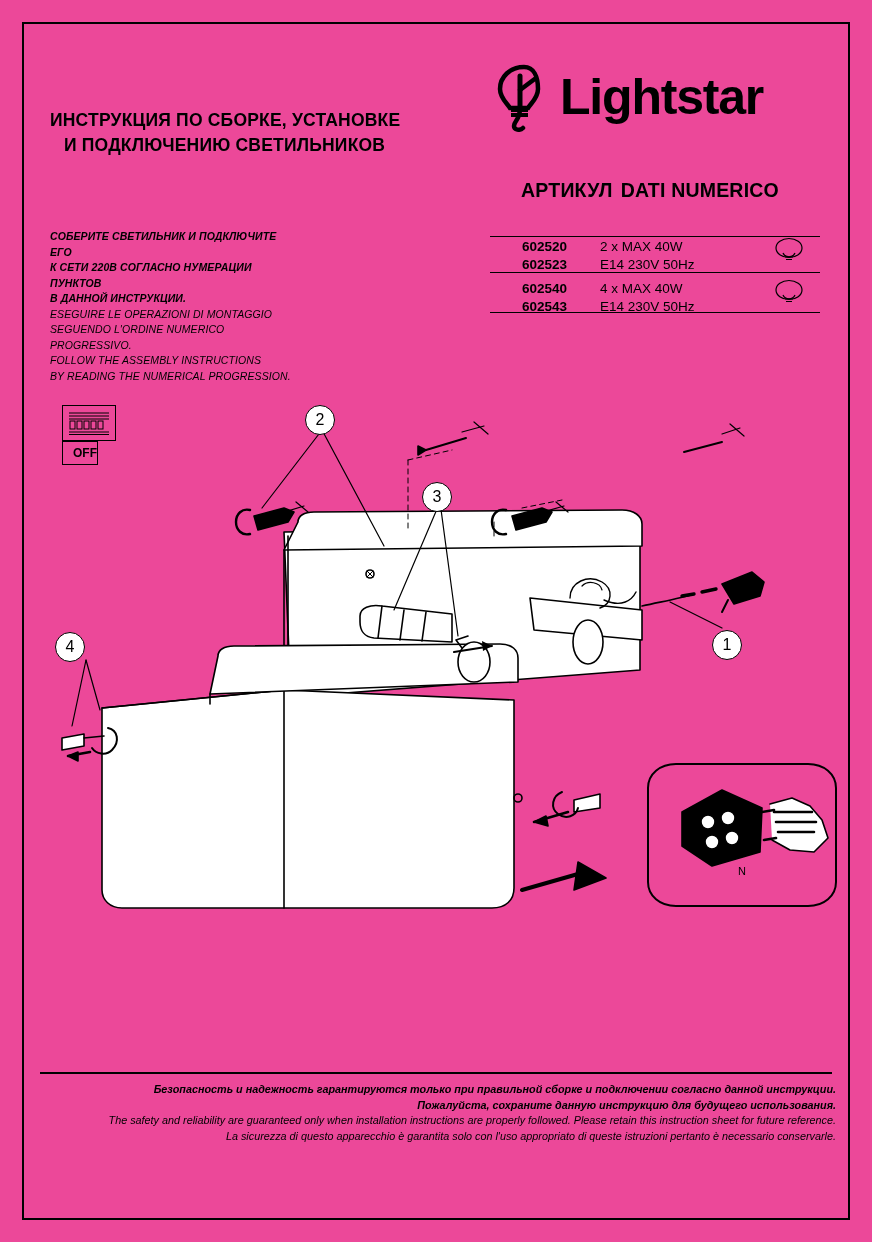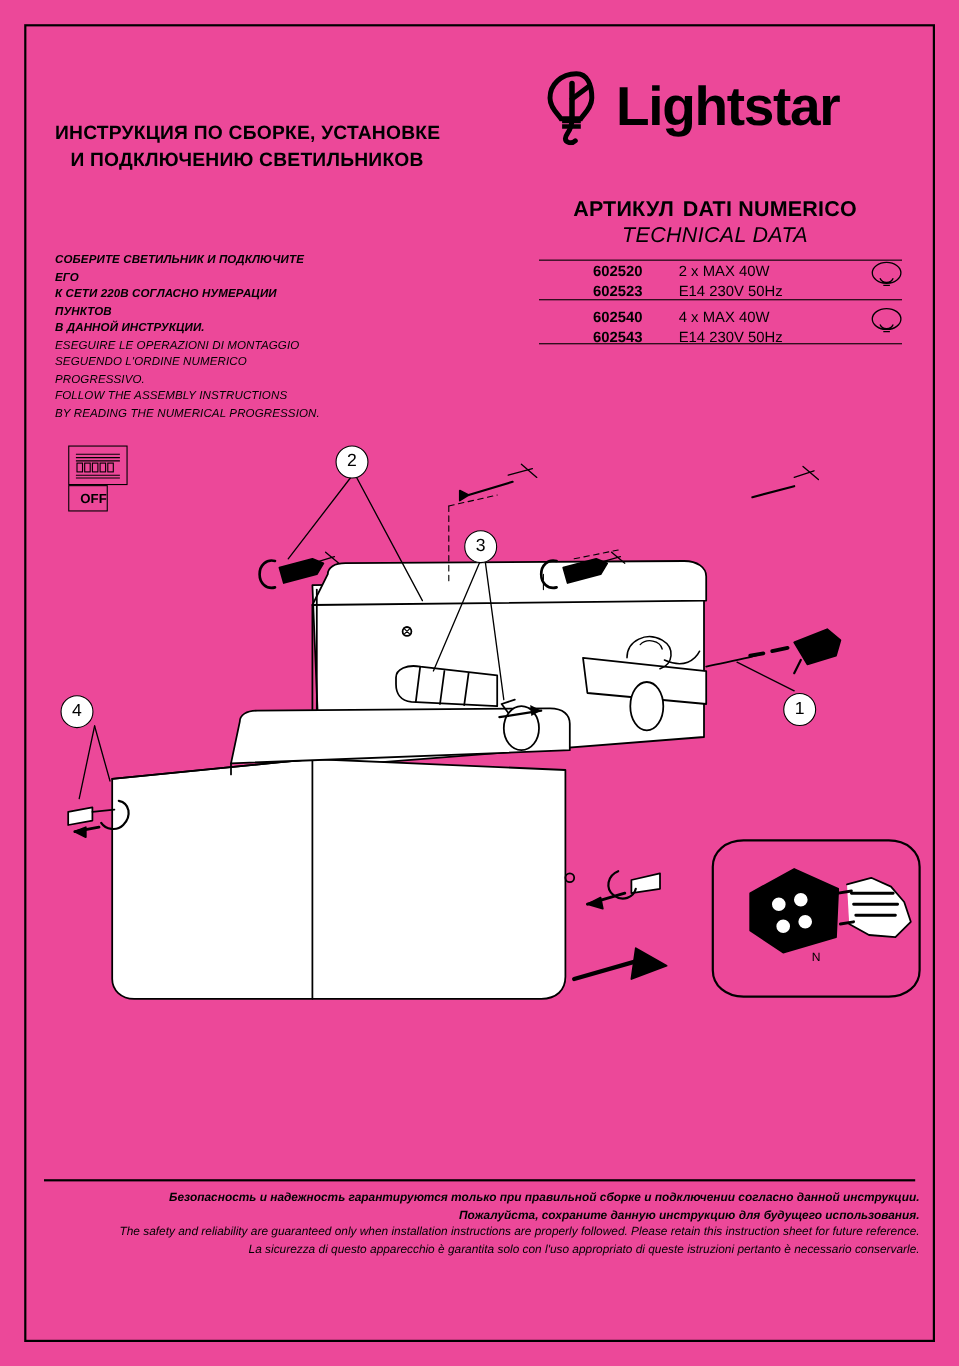--- a/index.html
+++ b/index.html
@@ -13,21 +13,21 @@
   .title .l2{display:block;padding-left:14px;}
 
   .logo{position:absolute;left:490px;top:62px;width:330px;height:72px;}
   .logo-mark{position:absolute;left:0;top:2px;width:70px;height:68px;}
   .logo-text{position:absolute;left:70px;top:6px;font-size:50px;font-weight:bold;letter-spacing:-1.2px;line-height:58px;}
 
   .tech-head{position:absolute;left:480px;top:178px;width:340px;text-align:center;}
   .tech-head .r1{font-size:19.5px;font-weight:bold;line-height:24px;letter-spacing:.2px;}
   .tech-head .r2{font-size:19.5px;font-style:italic;line-height:24px;letter-spacing:.3px;}
 
-  .tech-table{position:absolute;left:507px;top:238px;width:330px;font-size:13.5px;}
+  .tech-table{position:absolute;left:490px;top:238px;width:330px;font-size:13.5px;}
   .tech-rule{position:absolute;height:1px;background:#000;left:490px;width:330px;}
   .trow{position:relative;height:18px;line-height:18px;}
   .tcode{position:absolute;left:32px;font-weight:bold;}
   .tdesc{position:absolute;left:110px;}
   .bulb-ico{position:absolute;right:14px;top:-2px;width:34px;height:26px;}
 
   
   .intro{position:absolute;left:50px;top:228px;width:245px;font-style:italic;line-height:14.5px;}
   .intro .b{font-weight:bold;font-size:10.5px;letter-spacing:.1px;}
   .intro .n{font-size:10.5px;letter-spacing:.1px;margin-top:27px;}
@@ -67,21 +67,20 @@
       <path d="M21 46 L38 46 M21 51 L38 51" stroke="#000" stroke-width="4" fill="none"></path>
       <path d="M30 12 L30 44" stroke="#000" stroke-width="5" fill="none" stroke-linecap="round"></path>
       <path d="M30 44 C30 56 24 57 24 62 C24 66 30 67 33 64" stroke="#000" stroke-width="4.5" fill="none" stroke-linecap="round"></path>
       <path d="M30 26 L46 14" stroke="#000" stroke-width="4.5" fill="none" stroke-linecap="round"></path>
     </svg>
     <div class="logo-text">Lightstar</div>
   </div>
 
   <div class="tech-head">
     <div class="r1"><span>АРТИКУЛ</span><span style="margin-left:8px;">DATI NUMERICO</span></div>
-    <div class="r2">TECHNICAL DATA</div>
   </div>
 
   <div class="tech-rule" style="top:236px;"></div>
   <div class="tech-table">
     <div class="trow">
       <span class="tcode">602520</span>
       <span class="tdesc">2 x MAX 40W</span>
       <svg class="bulb-ico" viewBox="0 0 34 26">
         <ellipse cx="17" cy="12" rx="13" ry="9.5" fill="none" stroke="#000" stroke-width="1.2"></ellipse>
         <path d="M11 17 C13 22 21 22 23 17" fill="none" stroke="#000" stroke-width="1.2"></path>

